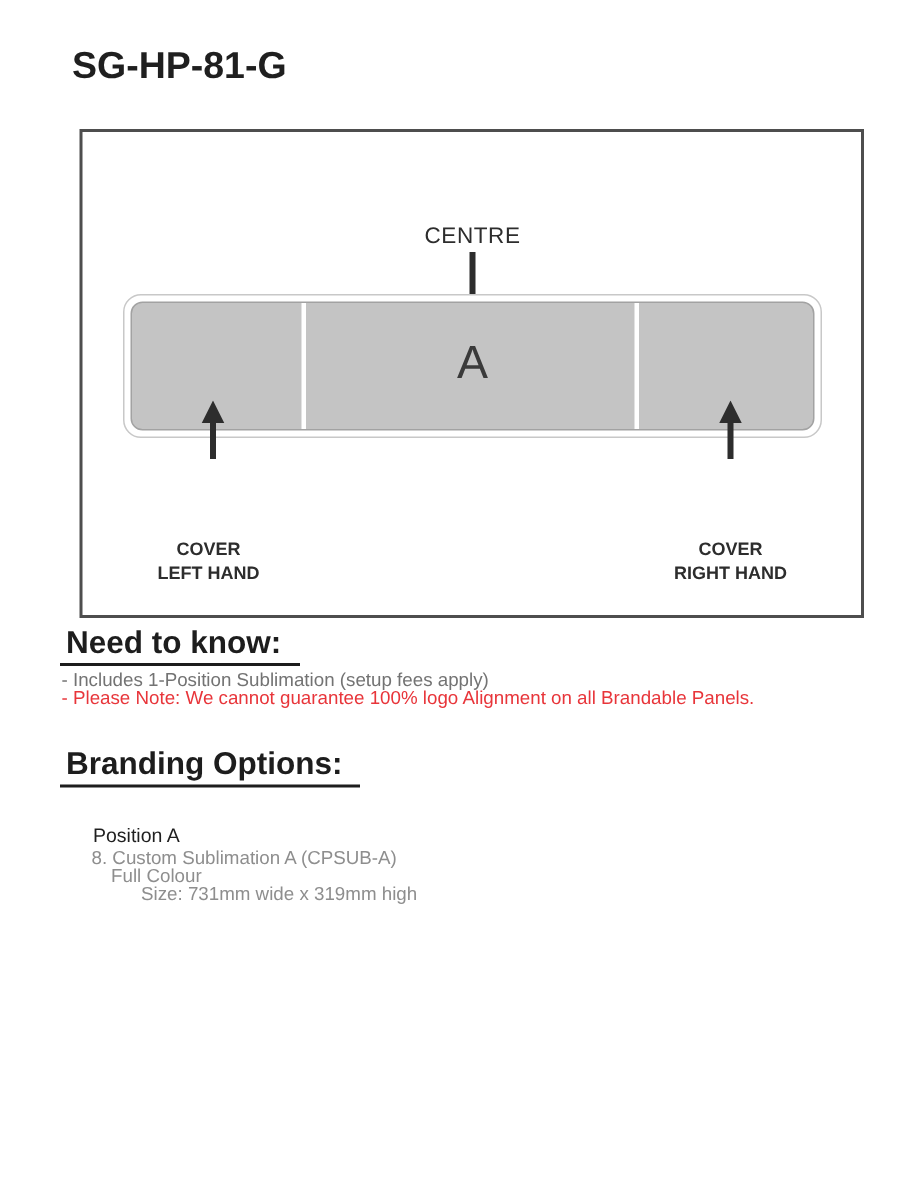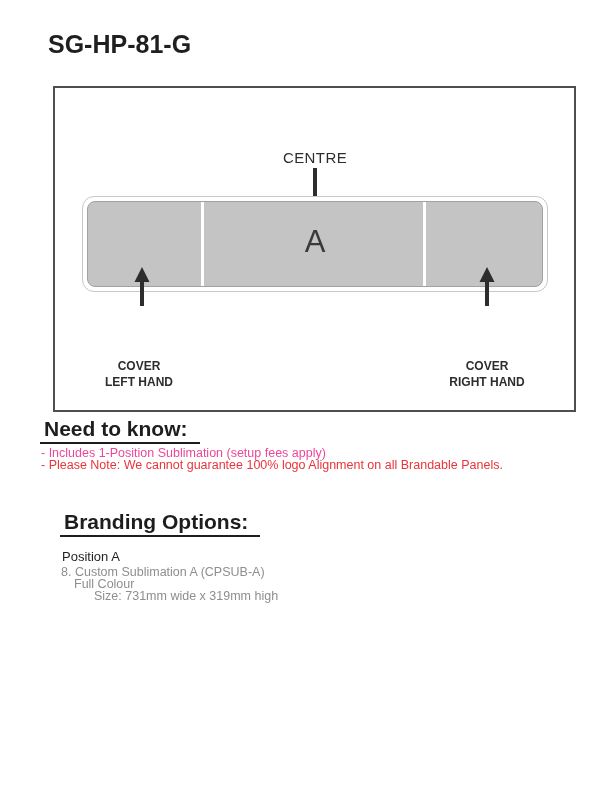--- a/index.html
+++ b/index.html
@@ -106,29 +106,29 @@
     left: 40px;
     display: inline-block;
     font-size: 21px; line-height: 21px;
     font-weight: bold;
     color: #1d1d1d;
     padding: 0 12px 3px 4px;
     border-bottom: 2.5px solid #1d1d1d;
     white-space: nowrap;
   }
   .heading-need { top: 418px; }
-  .heading-branding { top: 511px; margin-left: 20px; }
+  .heading-branding { top: 499px; }
 
   .note-line {
     position: absolute;
     left: 41px;
     font-size: 12.5px; line-height: 13px;
     white-space: nowrap;
   }
-  .note-gray { color: #ec4899; }
+  .note-gray { color: #737373; }
   .note-red  { color: #e8353a; }
   .note-1 { top: 447px; }
   .note-2 { top: 459px; }
 
   .position-title {
     position: absolute;
     left: 62px; top: 550px;
     font-size: 13px; line-height: 14px;
     font-weight: normal;
     color: #1f1f1f;

